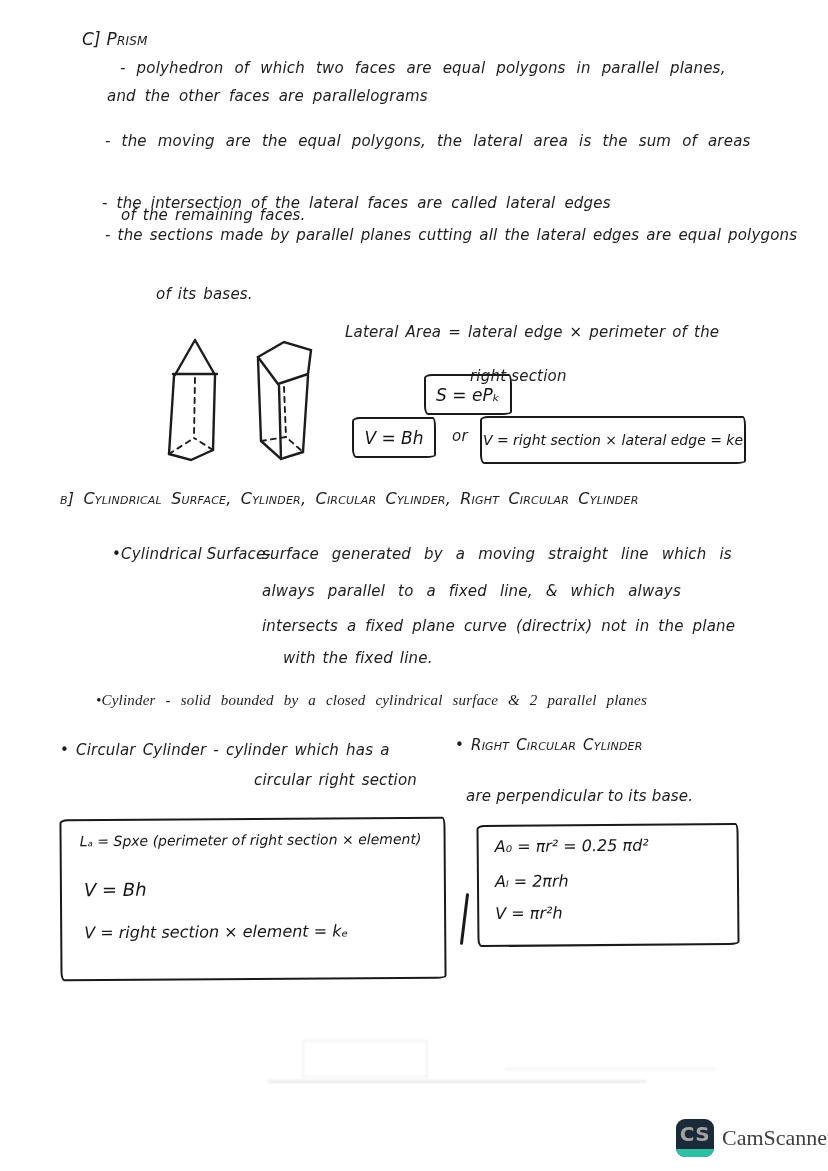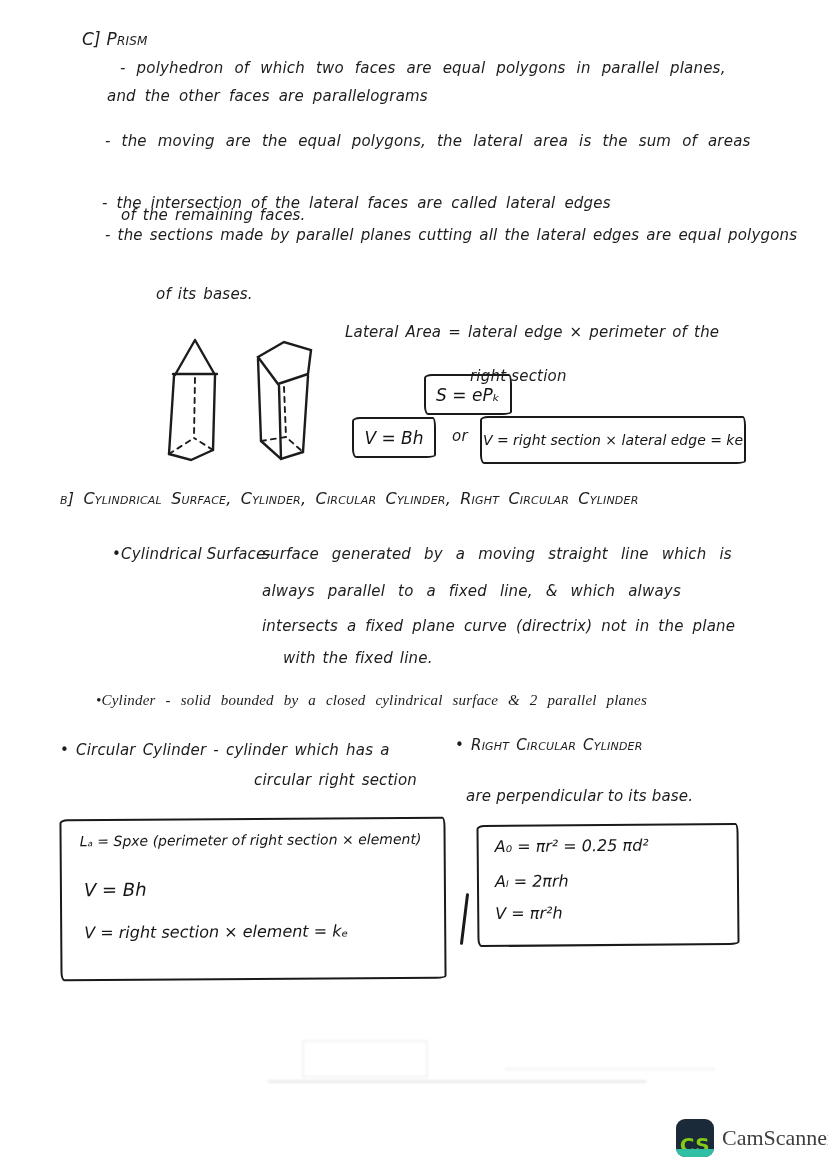--- a/index.html
+++ b/index.html
@@ -31,21 +31,21 @@
   .bleed2{position:absolute;left:302px;top:1040px;width:122px;height:34px;
     border:2px solid rgba(140,140,140,.10);filter:blur(1.2px);}
   .bleed3{position:absolute;left:505px;top:1042px;width:210px;height:26px;
     border-bottom:2px solid rgba(140,140,140,.12);filter:blur(1.3px);}
   .wm{position:absolute;left:676px;top:1119px;display:flex;align-items:center;gap:8px;}
   .cs-badge{
     position:relative;width:38px;height:38px;border-radius:9px;overflow:hidden;
     display:flex;align-items:flex-start;justify-content:center;
   }
   .cs-badge .cs-text{
-    color:#84cc16;font-weight:bold;font-size:20px;margin-top:14px;
+    color:#a3a3a3;font-weight:bold;font-size:20px;margin-top:3px;
     font-family:"DejaVu Sans",sans-serif;font-style:normal;letter-spacing:.5px;
   }
   .cs-accent{position:absolute;left:0;right:0;bottom:0;height:8px;}
   .wm-name{font-family:"Liberation Serif","DejaVu Serif",serif;font-size:22px;color:#3e3e3e;}
 </style>
 </head>
 <body>
 
 <div class="page">
 

